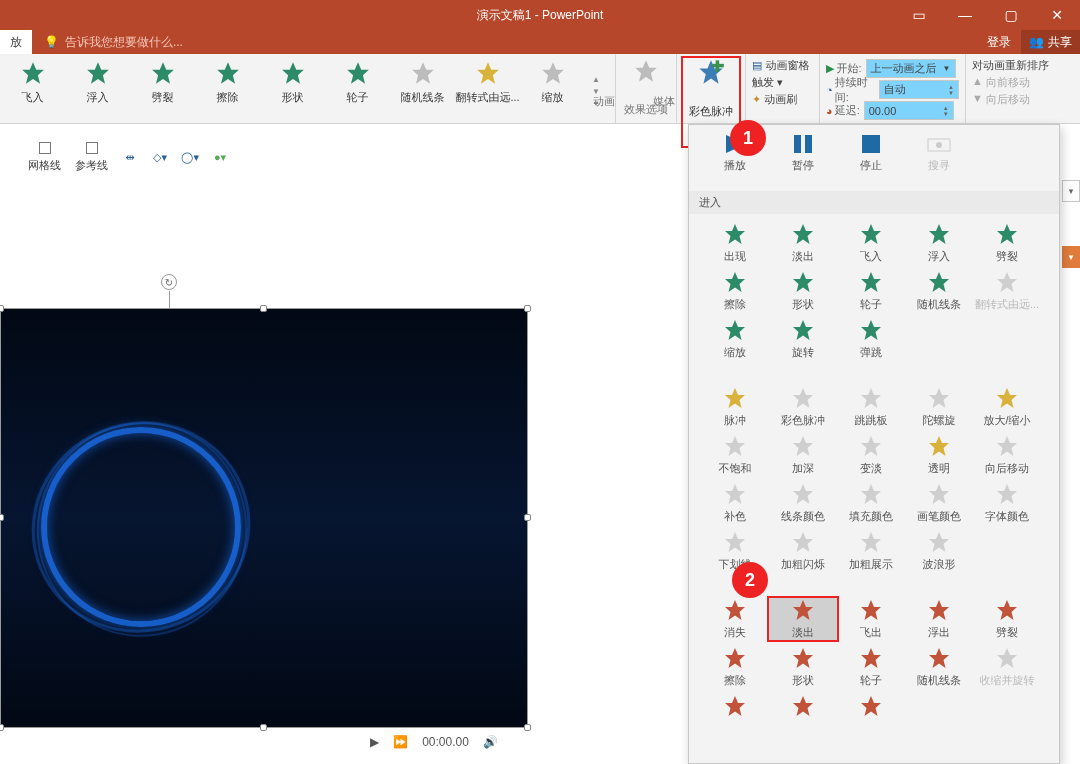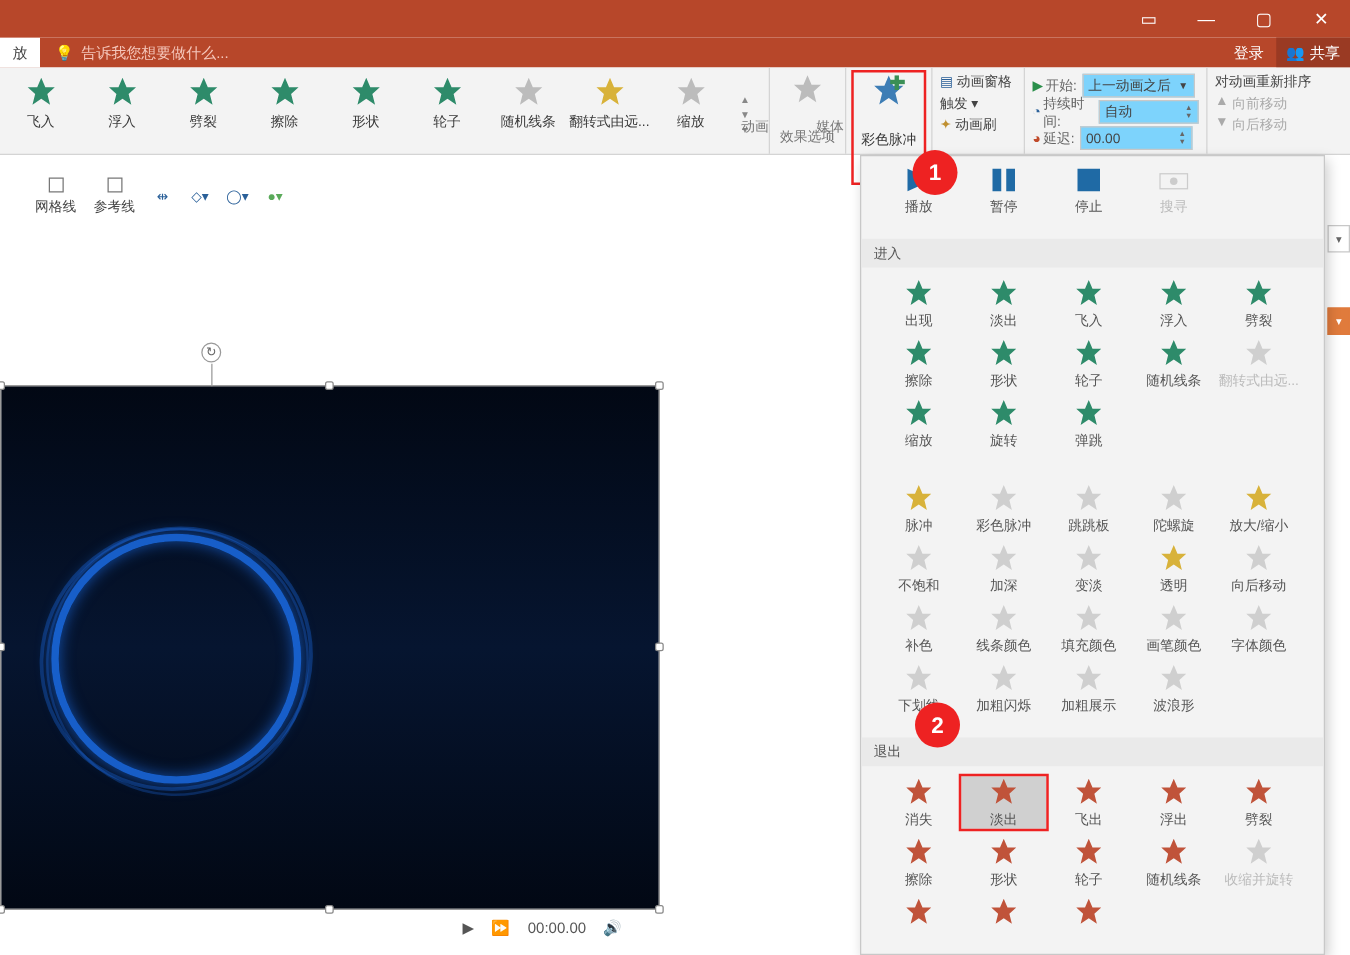--- a/index.html
+++ b/index.html
@@ -69,20 +69,21 @@
 .right-rail { position:absolute; right:0; top:180px; width:18px; }
 .rail-btn { width:18px; height:22px; border:1px solid #c8c8c8; background:#fff; display:flex; align-items:center; justify-content:center; font-size:9px; color:#666; margin-bottom:4px; }
 .rail-orange { background:#e07b3c; color:#fff; border-color:#e07b3c; }
 
 svg.st { display:block; }
 </style>
 </head>
 <body>
 
 <div class="title-bar">
+  <span class="title-text">演示文稿1 - PowerPoint</span>
   <div class="win-controls">
     <div class="win-btn">▭</div>
     <div class="win-btn">—</div>
     <div class="win-btn">▢</div>
     <div class="win-btn">✕</div>
   </div>
 </div>
 
 <div class="tab-row">
   <div class="tab-active">放</div>
@@ -530,21 +531,20 @@
         <span>加粗展示</span>
       </div>
       <div class="dp-item">
         <svg class="st" width="24" height="24" viewBox="0 0 24 24">
           <polygon points="12,2 15,9 22,9 16.5,14 18.5,22 12,17.5 5.5,22 7.5,14 2,9 9,9" fill="#cfcfcf"></polygon>
         </svg>
         <span>波浪形</span>
       </div>
     </div>
 
-  <div class="dp-cat">退出</div>
   <div class="dp-row wrap" id="exit-row">
       <div class="dp-item">
         <svg class="st" width="24" height="24" viewBox="0 0 24 24">
           <polygon points="12,2 15,9 22,9 16.5,14 18.5,22 12,17.5 5.5,22 7.5,14 2,9 9,9" fill="#c0533a"></polygon>
         </svg>
         <span>消失</span>
       </div>
       <div class="dp-item sel">
         <svg class="st" width="24" height="24" viewBox="0 0 24 24">
           <polygon points="12,2 15,9 22,9 16.5,14 18.5,22 12,17.5 5.5,22 7.5,14 2,9 9,9" fill="#c0533a"></polygon>

